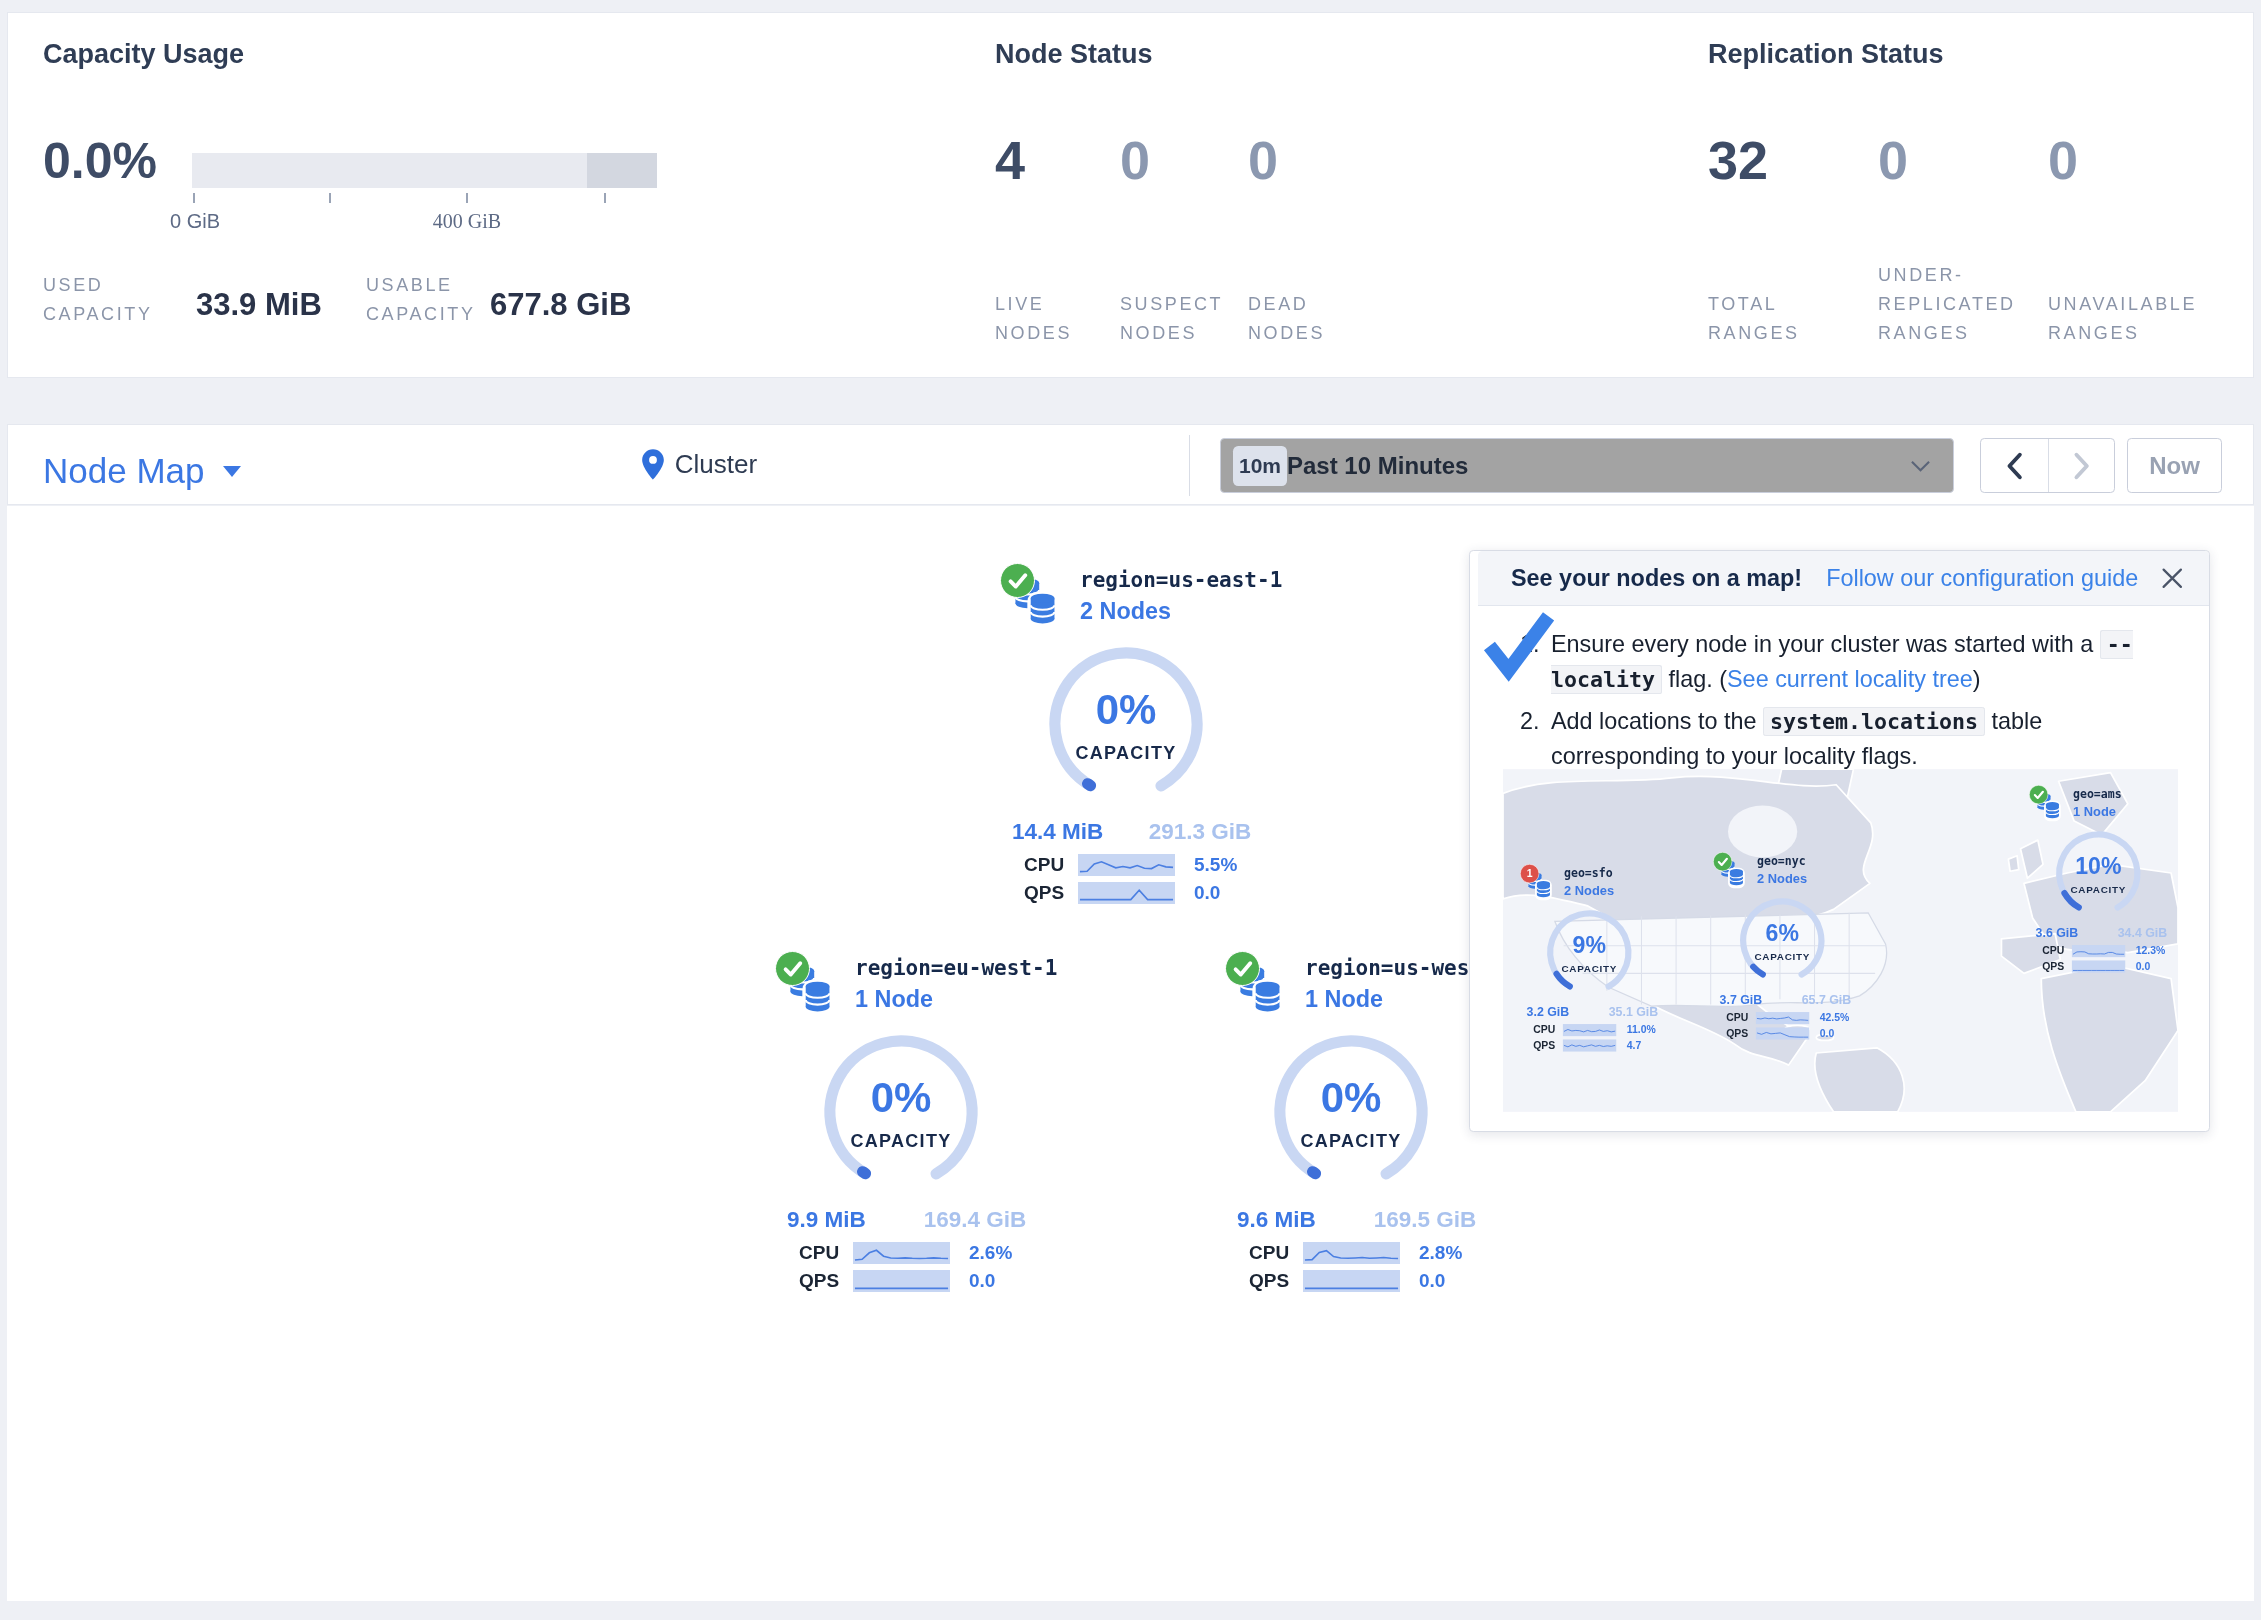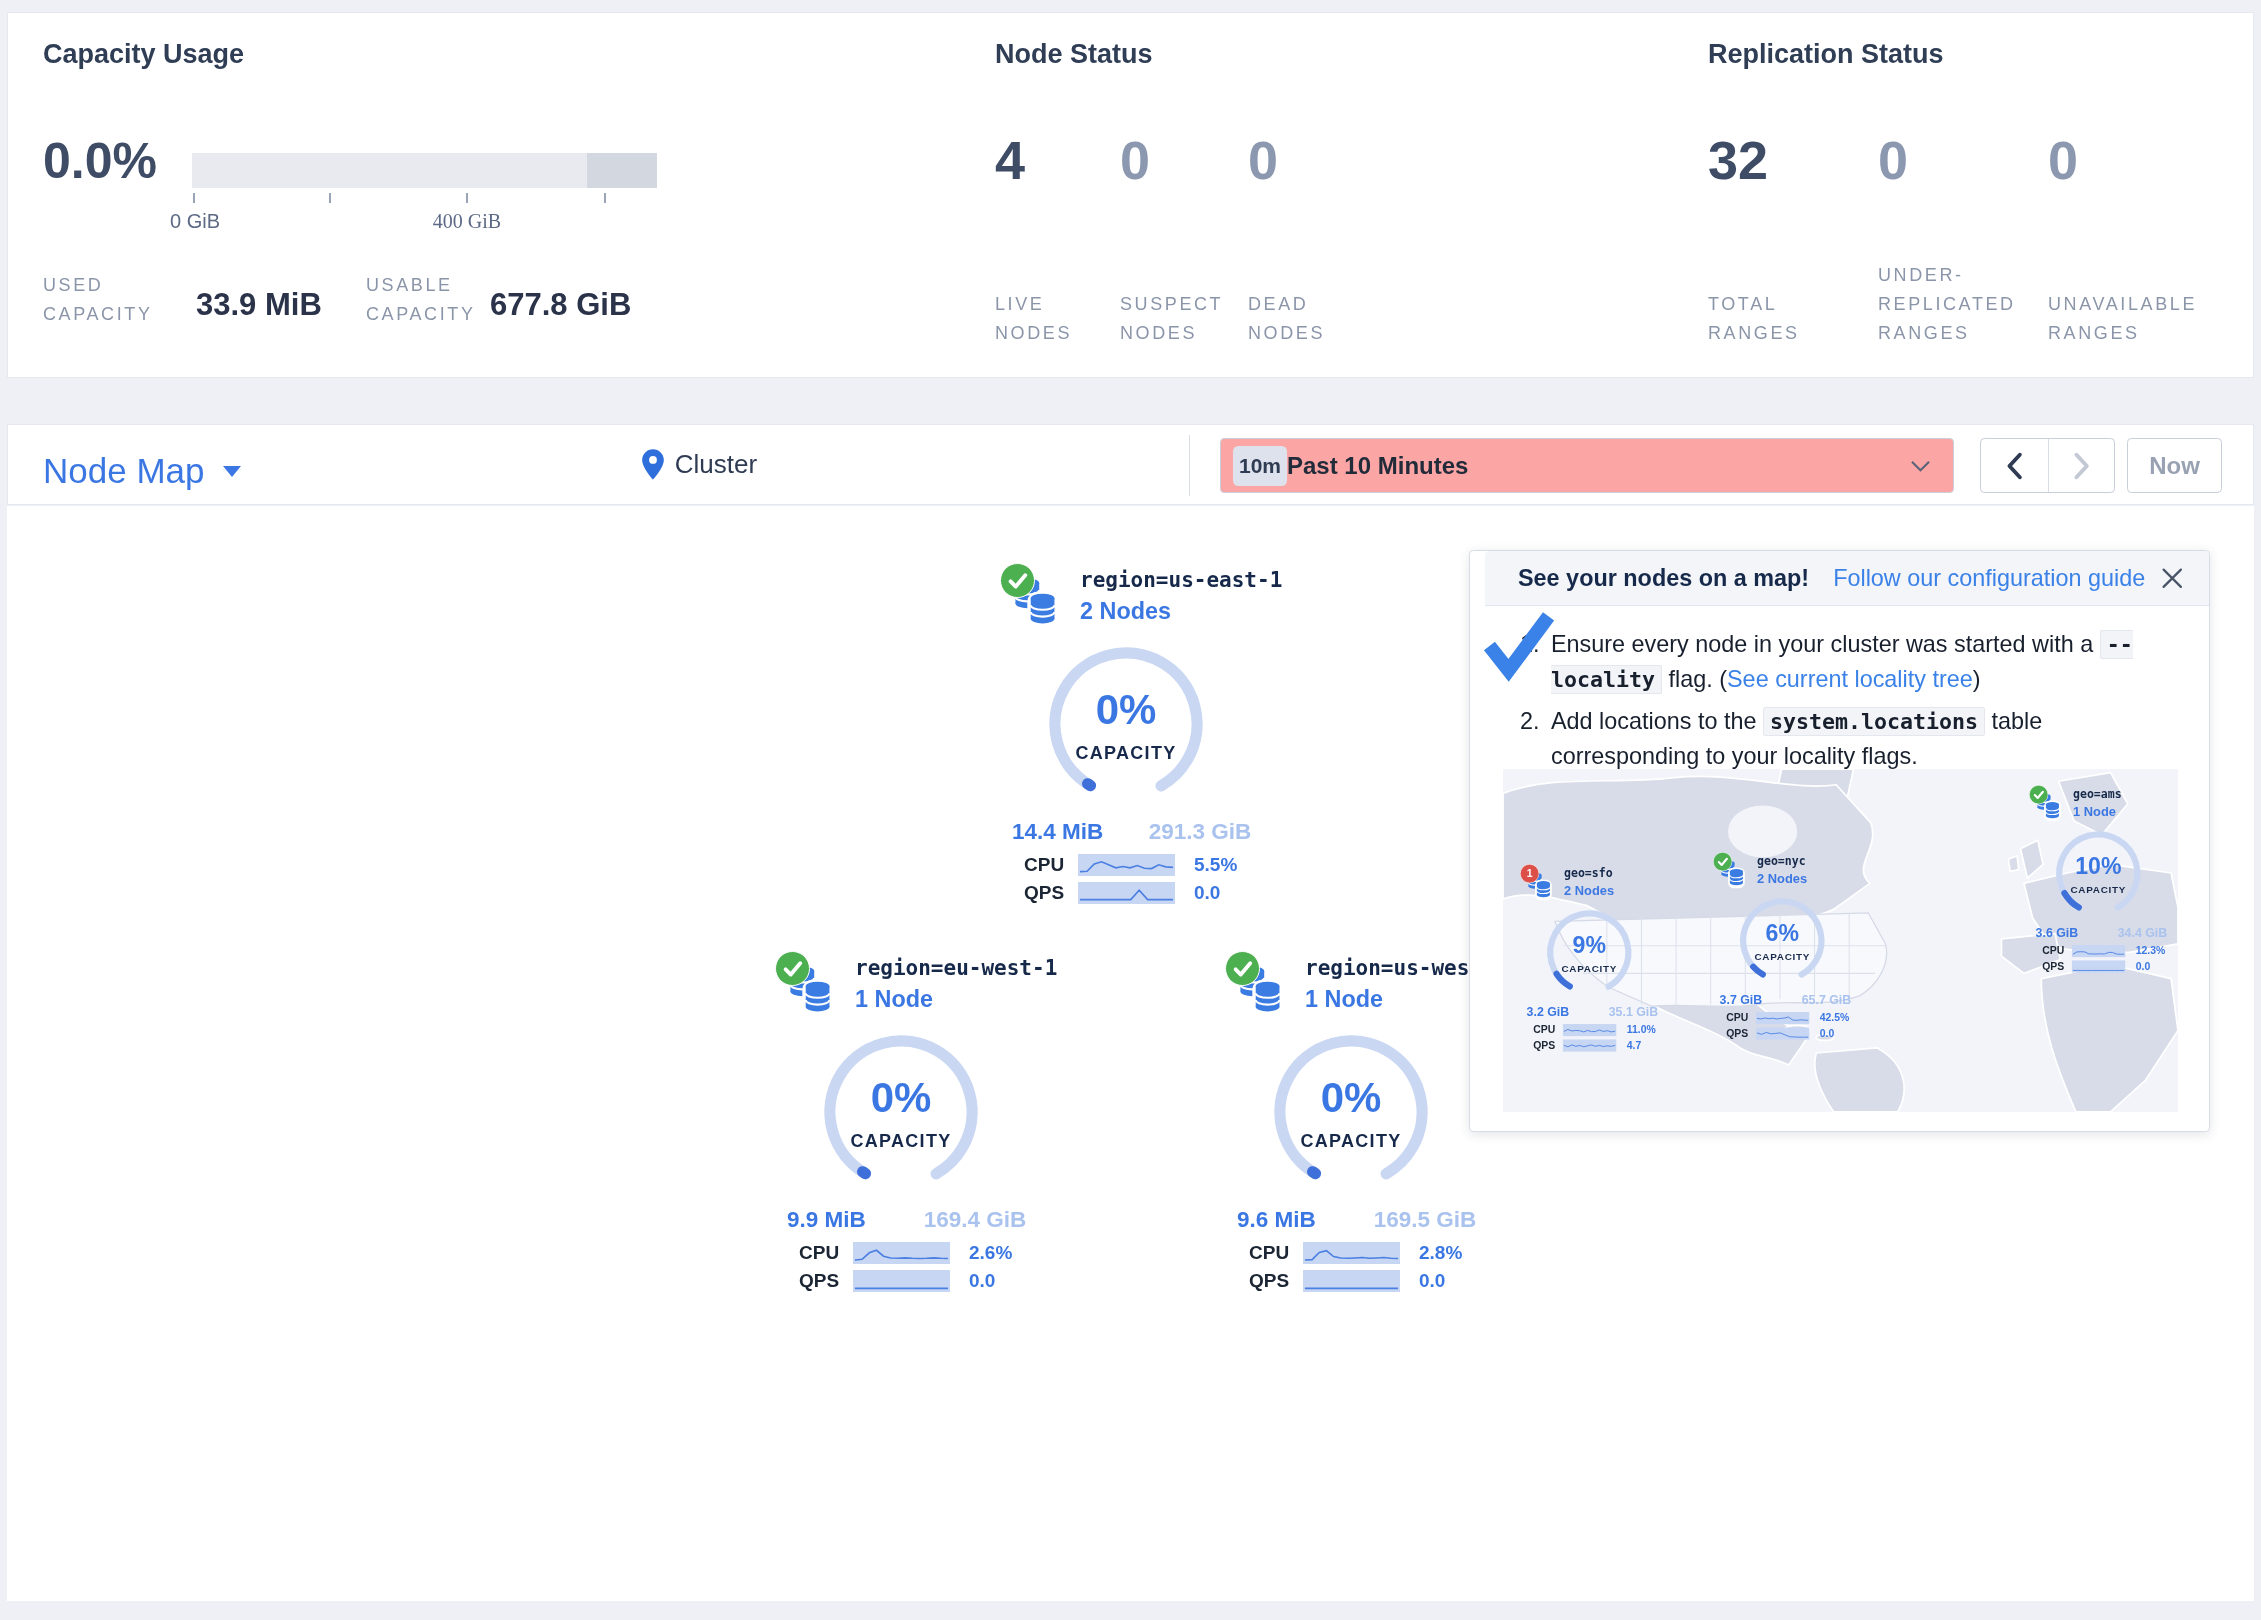--- a/index.html
+++ b/index.html
@@ -33,21 +33,21 @@
   .stat-num.dim { color:#8b98b0; }
   .stat-label { position:absolute; bottom:29px; font-size:18px; letter-spacing:2.6px; color:#8b95a9; line-height:29px; white-space:pre-line; display:flex; flex-direction:column; justify-content:flex-end; }
 
   
   #view-select { position:absolute; left:35px; top:26px; display:flex; align-items:center; gap:19px; cursor:pointer; }
   #view-select .vs-label { font-size:35px; color:#3b77e3; }
   .tri-down { width:0; height:0; border-left:9.5px solid transparent; border-right:9.5px solid transparent; border-top:11.3px solid #3b77e3; }
   #crumb { position:absolute; left:632px; top:22.5px; display:flex; align-items:center; gap:8.7px; }
   #crumb .crumb-label { font-size:26px; color:#2e3b52; }
   #tb-divider { position:absolute; left:1181px; top:10.4px; width:0.9px; height:61px; background:#d9dde6; }
-  #time-widget { position:absolute; left:1212px; top:13px; width:734px; height:55px; border:0.9px solid #c9cedb; border-radius:4.3px; display:flex; align-items:center; cursor:pointer; background:#fca5a5; }
+  #time-widget { position:absolute; left:1212px; top:13px; width:734px; height:55px; border:0.9px solid #c9cedb; border-radius:4.3px; display:flex; align-items:center; cursor:pointer; background:#a3a3a3; }
   #time-badge { margin-left:12px; width:54px; height:40px; background:#dde2ec; border-radius:5.2px; font-size:21px; font-weight:700; color:#2e3b52; display:flex; align-items:center; justify-content:center; }
   #time-label { font-size:24px; font-weight:700; color:#222b3a; }
   #time-chevron { margin-left:auto; margin-right:22.5px; }
   #arrow-group { position:absolute; left:1972px; top:13px; width:135px; height:55px; border:0.9px solid #c9cedb; border-radius:4.3px; display:flex; background:#fff; }
   .arrow-cell { width:50%; display:flex; align-items:center; justify-content:center; cursor:pointer; }
   .arrow-cell + .arrow-cell { border-left:0.9px solid #d9dde6; }
   #now-btn { position:absolute; left:2119px; top:13px; width:95px; height:55px; border:0.9px solid #c9cedb; border-radius:4.3px; font-size:24px; font-weight:700; color:#99a2b3; display:flex; align-items:center; justify-content:center; background:#fff; cursor:pointer; }
 
   
   .node-group { position:absolute; width:260px; height:346px; }
@@ -72,21 +72,21 @@
   .m-label { width:54px; font-size:19px; font-weight:700; color:#1b2534; }
   .m-band { width:97px; height:21.6px; background:#c7d6f3; display:block; }
   .m-band polyline { fill:none; stroke:#4b7fe2; stroke-width:1.6; vector-effect:non-scaling-stroke; }
   .m-val { margin-left:19px; font-size:19px; font-weight:700; color:#3b77e3; }
 
   .mini-wrap { position:absolute; width:143px; height:190px; z-index:4; }
   .mini-wrap .node-group { transform:scale(0.55); transform-origin:0 0; left:0; top:0; }
 
   
   #popup { position:absolute; left:1469px; top:550px; width:741px; height:582px; background:#fff; border:0.9px solid #d8dce5; border-radius:4.3px; box-shadow:0 2.6px 10.4px rgba(40,50,80,.12); z-index:10; }
-  #popup-header { position:absolute; left:15px; right:0; top:0; height:55px; background:#f3f5f9; border-bottom:0.9px solid #e2e6ee; border-radius:4.3px 4.3px 0 0; display:flex; align-items:center;text-align:center; }
+  #popup-header { position:absolute; left:8px; right:0; top:0; height:55px; background:#f3f5f9; border-bottom:0.9px solid #e2e6ee; border-radius:4.3px 4.3px 0 0; display:flex; align-items:center;text-align:center; }
   #popup-title { margin-left:33px; font-size:23.4px; font-weight:700; color:#16294a; }
   #popup-link { margin-left:24px; font-size:23.4px; color:#3b82e8; cursor:pointer; }
   #popup-close { margin-left:auto; margin-right:26px; cursor:pointer; display:flex; }
   #popup-steps { position:absolute; left:50px; top:76px; width:654px; font-size:23.4px; color:#18202e; line-height:35px; }
   .step { display:flex; margin-bottom:7px; }
   .step-num { width:31px; flex:none; }
   .code-chip { font-family:"DejaVu Sans Mono", monospace; font-size:21.6px; font-weight:700; background:#f3f4f7; border:0.9px solid #e4e7ed; border-radius:2.6px; padding:0.9px 6px; }
   .inline-link { color:#3b82e8; cursor:pointer; }
   #popup-check { position:absolute; left:8.7px; top:55px; z-index:11; }
   #popup-map { position:absolute; left:33px; top:218px; width:675px; height:343px; overflow:hidden; }

